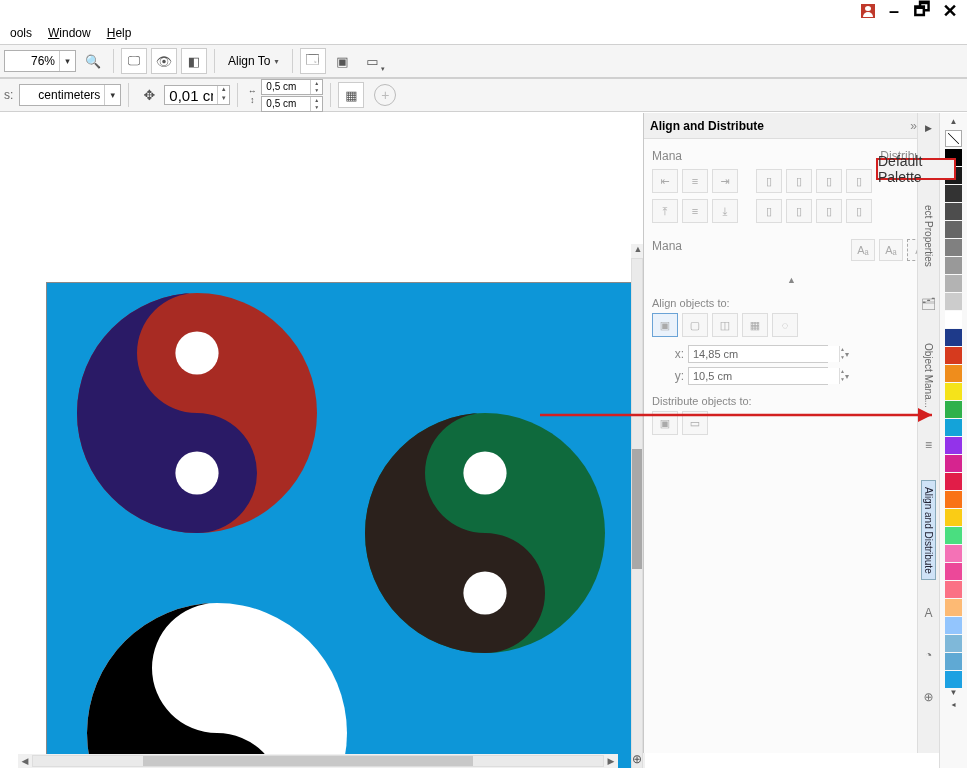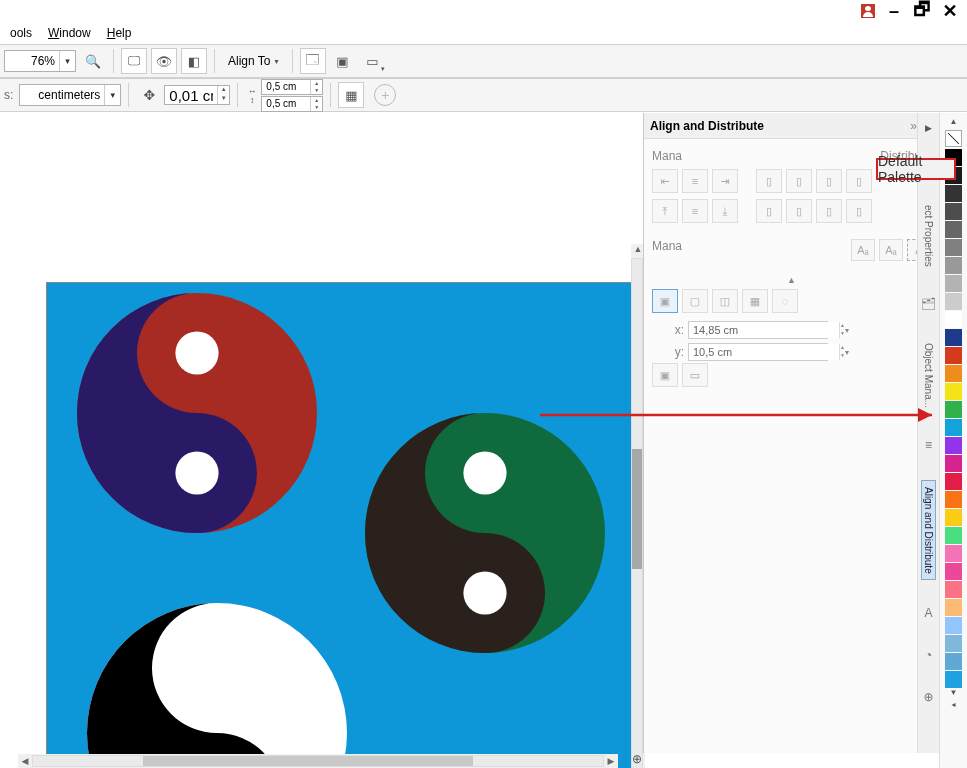--- a/index.html
+++ b/index.html
@@ -300,20 +300,21 @@
     </div>
     <div class="subhdr" style="padding-top:10px;">
       <span>Mana</span>
       <span style="display:flex;gap:4px;">
         <span class="dbtn" style="width:24px;height:22px;">Aₐ</span>
         <span class="dbtn" style="width:24px;height:22px;">Aₐ</span>
         <span class="dbtn" style="width:24px;height:22px;border:1.5px dashed #aaa;">A</span>
       </span>
     </div>
     <div class="sectitle ctr">▲</div>
+    <div class="sectitle">Align objects to:</div>
     <div class="btnrow">
       <span class="dbtn" style="border:1.5px solid #6aa3d6;background:#eaf2fb;">▣</span>
       <span class="dbtn">▢</span>
       <span class="dbtn">◫</span>
       <span class="dbtn">▦</span>
       <span class="dbtn">◌</span>
     </div>
     <div class="coordrow">
       <span class="clbl">x:</span>
       <div class="cfield">
@@ -329,20 +330,21 @@
       <span class="clbl">y:</span>
       <div class="cfield">
         <input value="10,5 cm" style="">
         <span class="sp2">
             <span>▲</span>
             <span>▼</span>
           </span>
         <span style="width:8px;text-align:center;font-size:8px;color:#888;">▾</span>
       </div>
     </div>
+    <div class="sectitle">Distribute objects to:</div>
     <div class="btnrow">
       <span class="dbtn">▣</span>
       <span class="dbtn">▭</span>
     </div>
   </div>
 </div>
 
 <div class="redtooltip">Default Palette</div>
 
 <svg class="redarrow" style="left:540px;top:395px;width:410px;height:40px;">

